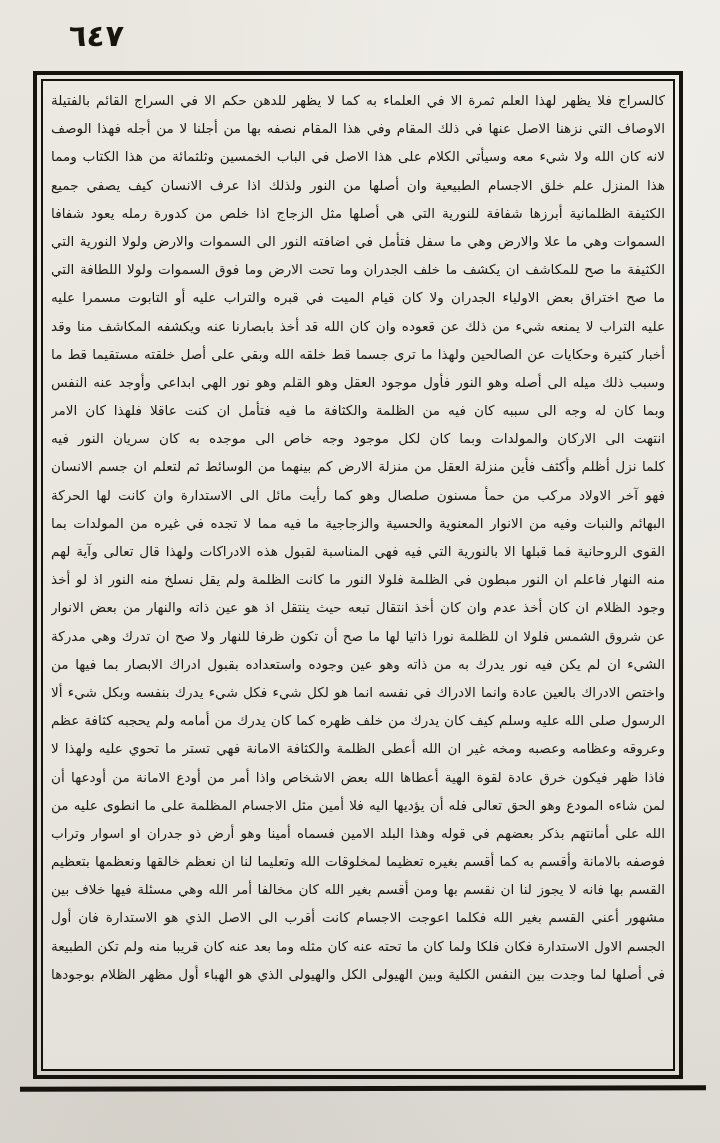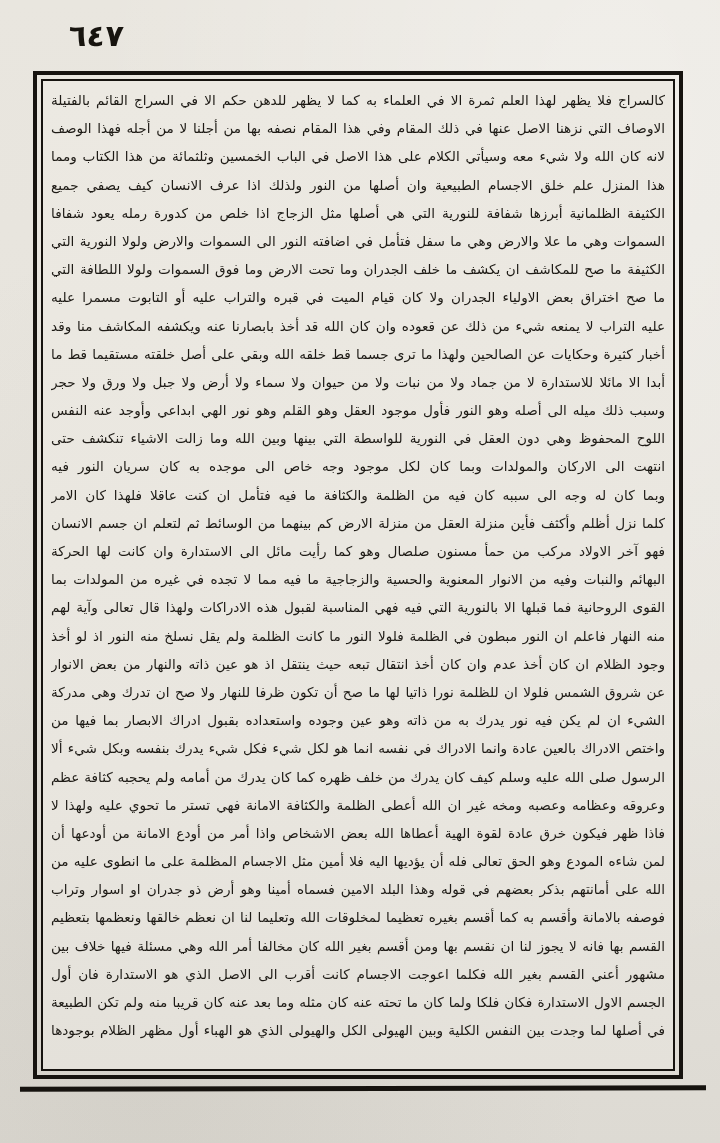--- a/index.html
+++ b/index.html
@@ -82,25 +82,23 @@
           <div class="tline">كالسراج فلا يظهر لهذا العلم ثمرة الا في العلماء به كما لا يظهر للدهن حكم الا في السراج القائم بالفتيلة وهنا يقع لها اكتساب</div>
           <div class="tline">الاوصاف التي نزهنا الاصل عنها في ذلك المقام وفي هذا المقام نصفه بها من أجلنا لا من أجله فهذا الوصف للآثار</div>
           <div class="tline">لانه كان الله ولا شيء معه وسيأتي الكلام على هذا الاصل في الباب الخمسين وثلثمائة من هذا الكتاب ومما يتضمنه</div>
           <div class="tline">هذا المنزل علم خلق الاجسام الطبيعية وان أصلها من النور ولذلك اذا عرف الانسان كيف يصفي جميع الاجسام</div>
           <div class="tline">الكثيفة الظلمانية أبرزها شفافة للنورية التي هي أصلها مثل الزجاج اذا خلص من كدورة رمله يعود شفافا وجلي</div>
           <div class="tline">السموات وهي ما علا والارض وهي ما سفل فتأمل في اضافته النور الى السموات والارض ولولا النورية التي في الاجسام</div>
           <div class="tline">الكثيفة ما صح للمكاشف ان يكشف ما خلف الجدران وما تحت الارض وما فوق السموات ولولا اللطافة التي هي أصلها</div>
           <div class="tline">ما صح اختراق بعض الاولياء الجدران ولا كان قيام الميت في قبره والتراب عليه أو التابوت مسمرا عليه مجعولا</div>
           <div class="tline">عليه التراب لا يمنعه شيء من ذلك عن قعوده وان كان الله قد أخذ بابصارنا عنه ويكشفه المكاشف منا وقد ورد في ذلك</div>
           <div class="tline">أخبار كثيرة وحكايات عن الصالحين ولهذا ما ترى جسما قط خلقه الله وبقي على أصل خلقته مستقيما قط ما يكون</div>
-          <div class="tline">أبدا الا مائلا للاستدارة لا من جماد ولا من نبات ولا من حيوان ولا سماء ولا أرض ولا جبل ولا ورق ولا حجر</div>
           <div class="tline">وسبب ذلك ميله الى أصله وهو النور فأول موجود العقل وهو القلم وهو نور الهي ابداعي وأوجد عنه النفس وهو</div>
-          <div class="tline">اللوح المحفوظ وهي دون العقل في النورية للواسطة التي بينها وبين الله وما زالت الاشياء تنكشف حتى</div>
+          <div class="tline">وبما كان له وجه الى سببه كان فيه من الظلمة والكثافة ما فيه فتأمل ان كنت عاقلا فلهذا كان الامر</div>
           <div class="tline">انتهت الى الاركان والمولدات وبما كان لكل موجود وجه خاص الى موجده به كان سريان النور فيه</div>
-          <div class="tline">وبما كان له وجه الى سببه كان فيه من الظلمة والكثافة ما فيه فتأمل ان كنت عاقلا فلهذا كان الامر</div>
           <div class="tline">كلما نزل أظلم وأكثف فأين منزلة العقل من منزلة الارض كم بينهما من الوسائط ثم لتعلم ان جسم الانسان آخر مولد</div>
           <div class="tline">فهو آخر الاولاد مركب من حمأ مسنون صلصال وهو كما رأيت مائل الى الاستدارة وان كانت لها الحركة المستقيمة دون</div>
           <div class="tline">البهائم والنبات وفيه من الانوار المعنوية والحسية والزجاجية ما فيه مما لا تجده في غيره من المولدات بما أعطاه الله من</div>
           <div class="tline">القوى الروحانية فما قبلها الا بالنورية التي فيه فهي المناسبة لقبول هذه الادراكات ولهذا قال تعالى وآية لهم الليل نسلخ</div>
           <div class="tline">منه النهار فاعلم ان النور مبطون في الظلمة فلولا النور ما كانت الظلمة ولم يقل نسلخ منه النور اذ لو أخذ منه النور لانعدم</div>
           <div class="tline">وجود الظلام ان كان أخذ عدم وان كان أخذ انتقال تبعه حيث ينتقل اذ هو عين ذاته والنهار من بعض الانوار المتولدة</div>
           <div class="tline">عن شروق الشمس فلولا ان للظلمة نورا ذاتيا لها ما صح أن تكون ظرفا للنهار ولا صح ان تدرك وهي مدركة ولا يدرك</div>
           <div class="tline">الشيء ان لم يكن فيه نور يدرك به من ذاته وهو عين وجوده واستعداده بقبول ادراك الابصار بما فيها من الانوار له</div>
           <div class="tline">واختص الادراك بالعين عادة وانما الادراك في نفسه انما هو لكل شيء فكل شيء يدرك بنفسه وبكل شيء ألا ترى</div>
           <div class="tline">الرسول صلى الله عليه وسلم كيف كان يدرك من خلف ظهره كما كان يدرك من أمامه ولم يحجبه كثافة عظم الرأس</div>

